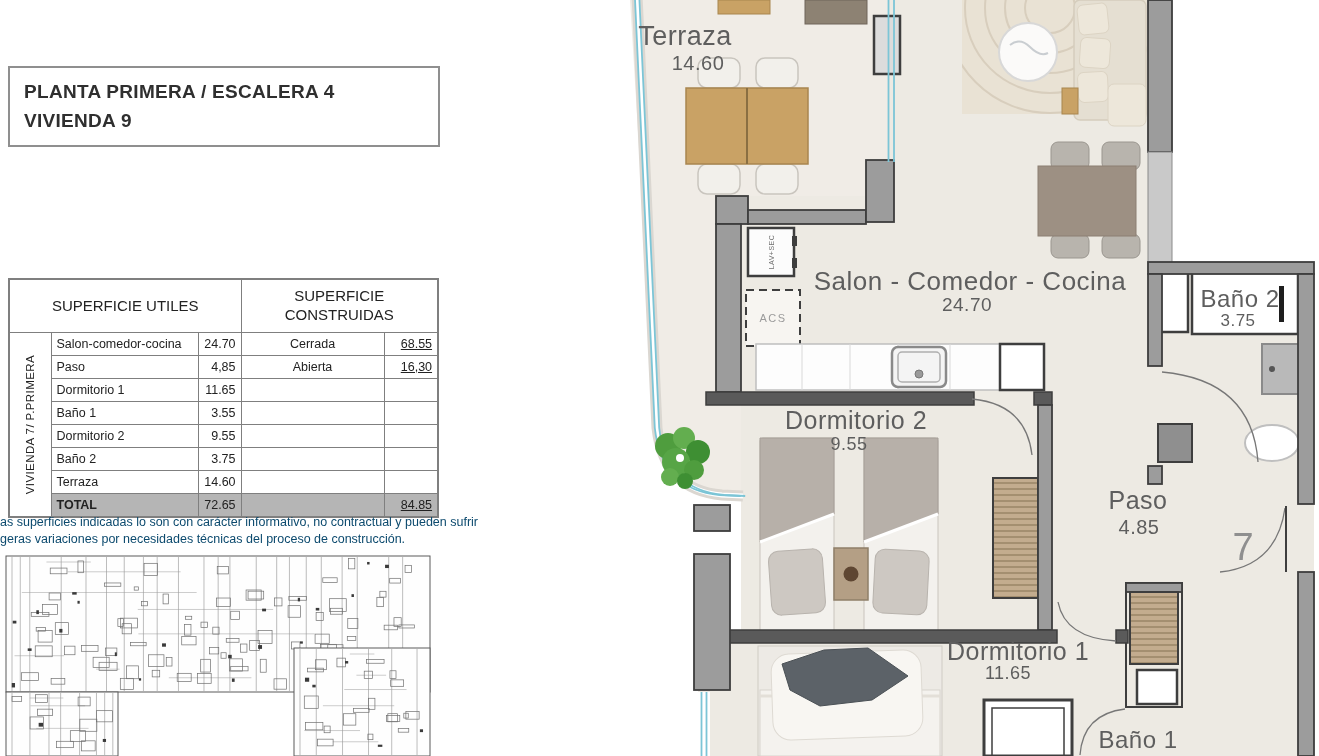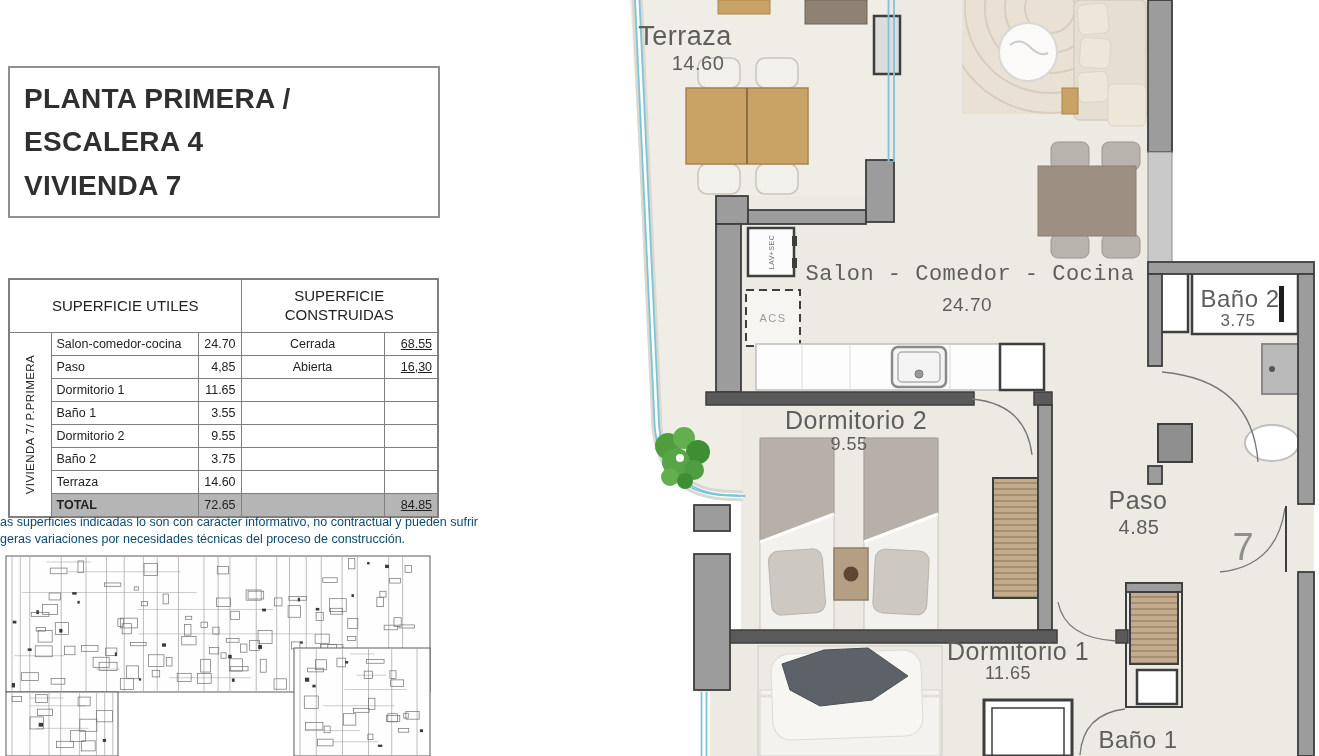--- a/index.html
+++ b/index.html
@@ -10,21 +10,21 @@
   }
   html,body{margin:0;padding:0;}
   body{
     width:1319px;height:756px;background:#fff;overflow:hidden;position:relative;
     font-family:"Liberation Sans",sans-serif;color:var(--text);
   }
   
   .title-box{
     position:absolute;left:8px;top:66px;width:400px;
     border:2px solid #8F8F8F;padding:9px 14px;
-    font-size:28px;font-weight:700;line-height:1.55;color:var(--text);
+    font-size:19px;font-weight:700;line-height:1.55;color:var(--text);
     letter-spacing:.3px;background:#fff;
   }
   
   table.areas{
     position:absolute;left:8px;top:278px;width:429px;
     border-collapse:collapse;table-layout:fixed;
     font-size:12.5px;color:#222;background:#fff;
   }
   table.areas th,table.areas td{border:1px solid var(--border);}
   table.areas{border:2px solid var(--border);}
@@ -62,21 +62,21 @@
   .glass{stroke:var(--glass);stroke-width:1.8;fill:none;}
   .arc{stroke:#777;stroke-width:1.3;fill:none;}
   .leaf{stroke:var(--wall_dark);stroke-width:2;}
   .niche{fill:none;stroke:var(--wall_dark);stroke-width:2;}
   .plan-label{
     position:absolute;transform:translate(-50%,-50%);
     color:var(--plan_text);white-space:nowrap;letter-spacing:.5px;
   }
   .lbl-terraza{left:75px;top:36px;font-size:27px;}
   .val-terraza{left:88px;top:63px;font-size:20px;}
-  .lbl-salon{left:360px;top:274px;font-size:22px;font-family:Liberation Mono, monospace;}
+  .lbl-salon{left:360px;top:281px;font-size:26px;}
   .val-salon{left:357px;top:305px;font-size:19px;}
   .lbl-dorm2{left:246px;top:420px;font-size:25px;}
   .val-dorm2{left:239px;top:444px;font-size:18px;}
   .lbl-bano2{left:630px;top:299px;font-size:24px;}
   .val-bano2{left:628px;top:321px;font-size:17px;}
   .lbl-paso{left:528px;top:500px;font-size:25px;}
   .val-paso{left:529px;top:527px;font-size:20px;}
   .lbl-dorm1{left:408px;top:651px;font-size:25px;}
   .val-dorm1{left:398px;top:673px;font-size:18px;}
   .lbl-bano1{left:528px;top:740px;font-size:24px;}
@@ -85,21 +85,21 @@
     left:161px;top:252px;font-size:7px;color:#707070;letter-spacing:.5px;
     transform:translate(-50%,-50%) rotate(-90deg);
   }
   .lbl-acs{left:163px;top:318px;font-size:11px;color:#9B9B9B;letter-spacing:1.5px;}
 </style>
 </head>
 <body>
 
 <div class="title-box">
   <div>PLANTA PRIMERA / ESCALERA 4</div>
-  <div>VIVIENDA 7</div>
+  <div>VIVIENDA 9</div>
 </div>
 
 <table class="areas">
   <colgroup>
       <col style="width:42px">
       <col style="width:147px">
       <col style="width:43px">
       <col style="width:143px">
       <col style="width:54px">
     </colgroup>

